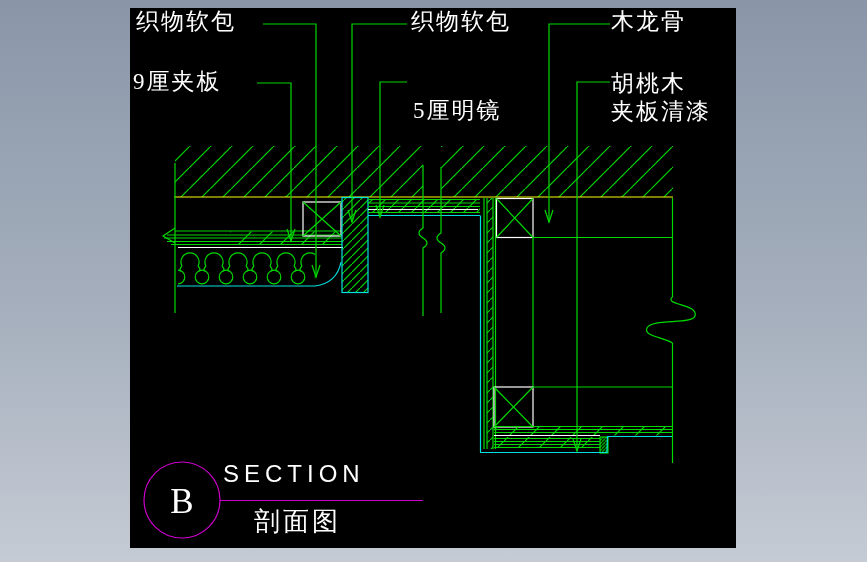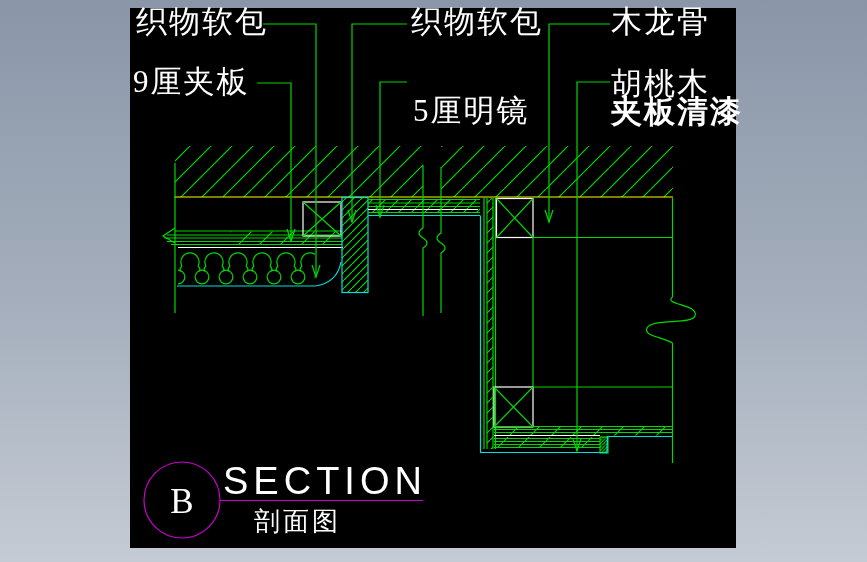--- a/index.html
+++ b/index.html
@@ -13,26 +13,26 @@
     background:#000;
   }
   .canvas svg{position:absolute;left:0;top:0;}
   .g{stroke:var(--green);}
   .c{stroke:var(--cyan);}
   .w{stroke:var(--white);}
   .y{stroke:var(--yellow);}
   .m{stroke:var(--magenta);}
   line,path,rect,circle{stroke-width:1.2;}
   .lbl{
-    position:absolute;color:#fff;font-size:31px;letter-spacing:2px;
+    position:absolute;color:#fff;font-size:23px;letter-spacing:2px;
     line-height:28px;white-space:nowrap;
     font-family:"Liberation Serif","DejaVu Serif",serif;
   }
   .title-en{
-    position:absolute;left:93px;top:452px;color:#fff;font-size:38px;
+    position:absolute;left:93px;top:452px;color:#fff;font-size:24px;
     letter-spacing:5px;font-family:"Liberation Sans",sans-serif;white-space:nowrap;
   }
   .title-zh{
     position:absolute;left:124px;top:496px;color:#fff;font-size:26px;
     letter-spacing:3px;font-family:Liberation Serif, serif;white-space:nowrap;
   }
   .detail-letter{
     position:absolute;left:30px;top:474px;width:44px;text-align:center;
     color:#fff;font-size:35px;font-family:"Liberation Serif","DejaVu Serif",serif;
   }
@@ -162,19 +162,19 @@
     </g>
   </svg>
 
   <div class="lbl" style="left:6px;top:0px;">织物软包</div>
   <div class="lbl" style="left:3px;top:60px;">9厘夹板</div>
   <div class="lbl" style="left:281px;top:0px;">织物软包</div>
   <div class="lbl" style="left:283px;top:61px;margin-top:28px;">5厘明镜</div>
   <div class="lbl" style="left:481px;top:0px;">木龙骨</div>
   <div class="lbl" style="left:481px;top:62px;">
     <span style="display:block;">胡桃木</span>
-    <span style="display:block;font-weight:bold;">夹板清漆</span>
+    <span style="display:block;">夹板清漆</span>
   </div>
 
   <div class="detail-letter">B</div>
   <div class="title-en">SECTION</div>
   <div class="title-zh">剖面图</div>
 </div>
 
 </body></html>

